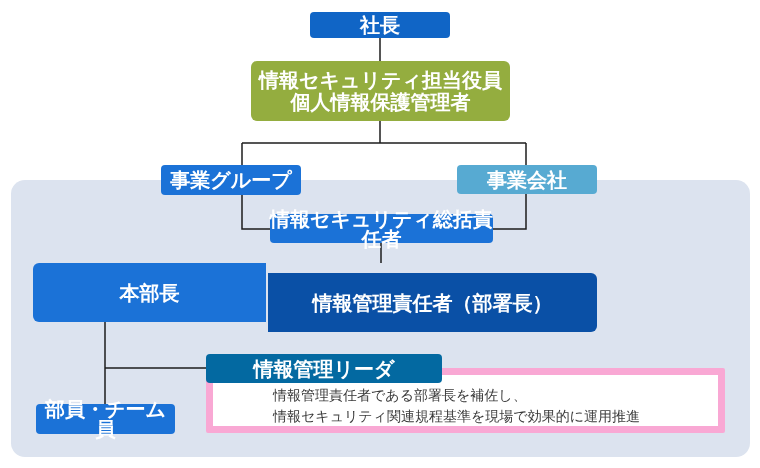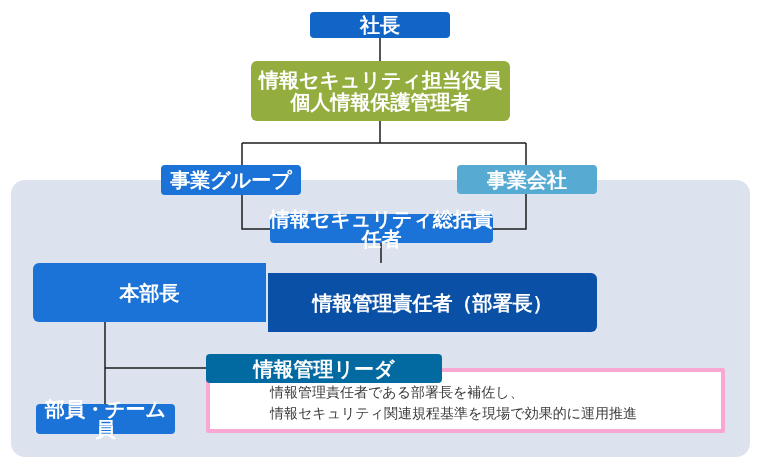--- a/index.html
+++ b/index.html
@@ -23,21 +23,21 @@
   .president{left:310px;top:12px;width:140px;height:26px;background:#1065c6;border-radius:4px;}
   .officer{left:251px;top:61px;width:259px;height:60px;background:#94ad3f;border-radius:6px;line-height:22px;}
   .biz-group{left:161px;top:165px;width:140px;height:30px;}
   .biz-company{left:457px;top:165px;width:140px;height:29px;background:#57aad2;border-radius:4px;}
   .gen-manager{left:270px;top:214px;width:223px;height:29px;}
   .division{left:33px;top:263px;width:233px;height:59px;border-radius:6px 0 0 6px;line-height:22px;}
   .info-manager{left:268px;top:263px;width:329px;height:59px;background:#0a50a6;border-radius:0 6px 6px 0;margin-top:10px;}
   .leader-header{left:206px;top:354px;width:236px;height:29px;background:#0369a1;border-radius:4px;z-index:3;}
   .leader-desc{
     position:absolute;left:206px;top:368px;width:519px;height:65px;
-    background:#ffffff;border:4px solid #f9a8d4;border-radius:2px;
+    background:#ffffff;border:7px solid #f9a8d4;border-radius:2px;
     box-sizing:border-box;z-index:2;
     color:#3a3a3a;font-size:14px;font-weight:400;line-height:21px;
     padding:10px 10px 0 60px;text-align:left;
   }
   .staff{left:36px;top:404px;width:139px;height:30px;}
 </style>
 </head>
 <body>
 
 <div class="stage">

